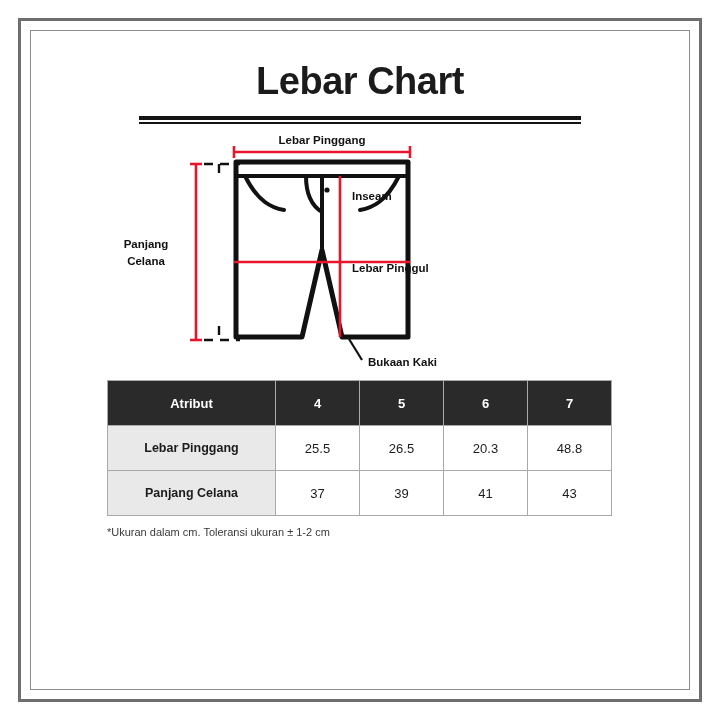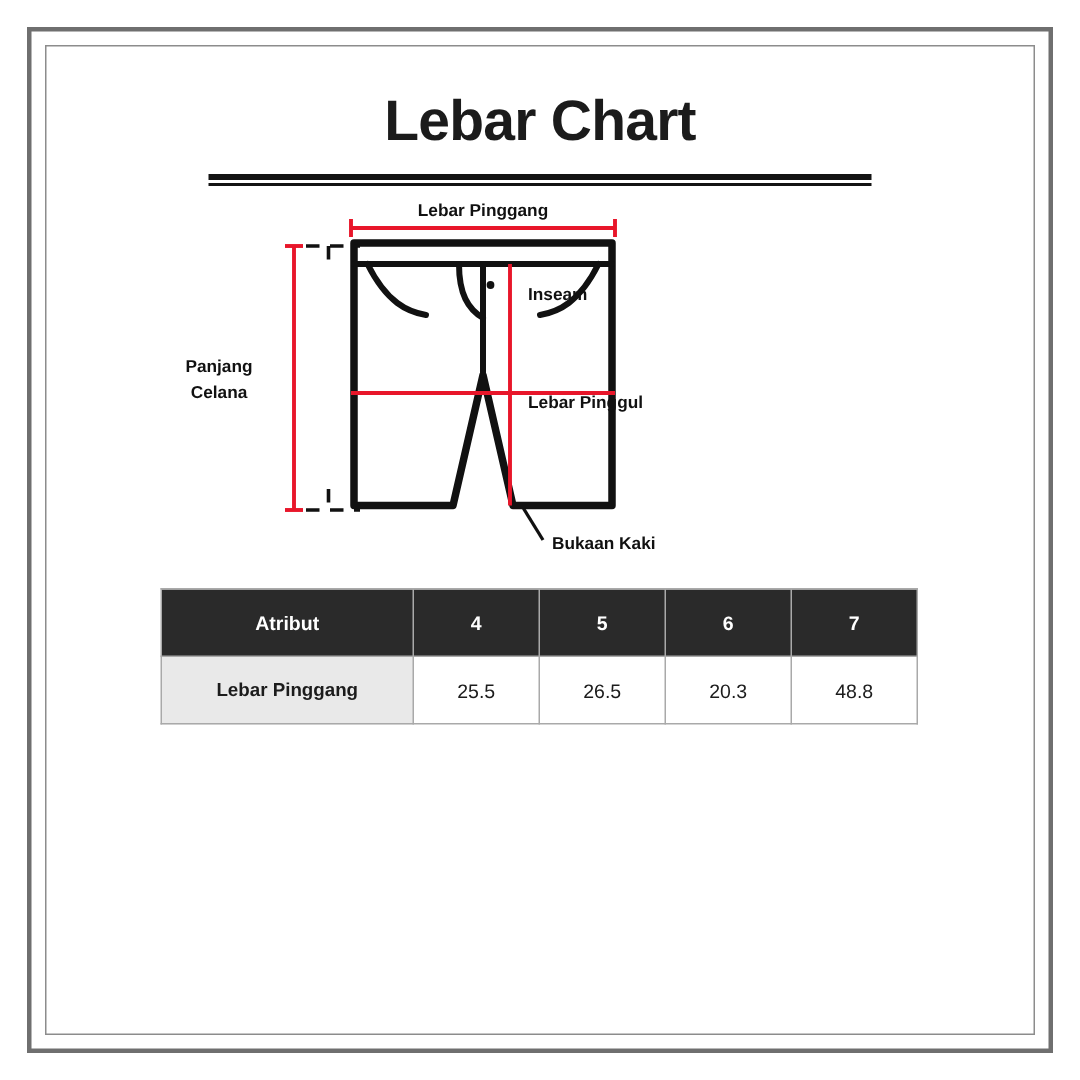--- a/index.html
+++ b/index.html
@@ -71,21 +71,21 @@
   .diagram {
     position: absolute;
     left: 0;
     top: 88px;
     width: 632px;
     height: 252px;
   }
   .table-wrap {
     position: absolute;
     left: 63px;
-    top: 348px;
+    top: 336px;
     width: 505px;
   }
   table.size-table {
     border-collapse: collapse;
     width: 505px;
     font-size: 12.5px;
     color: #1c1c1c;
   }
   table.size-table th,
   table.size-table td {
@@ -206,19 +206,27 @@
           </tr>
         </thead>
         <tbody>
           <tr>
             <th class="row-head">Lebar Pinggang</th>
             <td>25.5</td>
             <td>26.5</td>
             <td>20.3</td>
             <td>48.8</td>
           </tr>
+          <tr>
+            <th class="row-head">Panjang Celana</th>
+            <td>37</td>
+            <td>39</td>
+            <td>41</td>
+            <td>43</td>
+          </tr>
         </tbody>
       </table>
     </div>
 
+    <div class="note">*Ukuran dalam cm. Toleransi ukuran ± 1-2 cm</div>
 
   </div>
 </div>
 
 </body></html>

